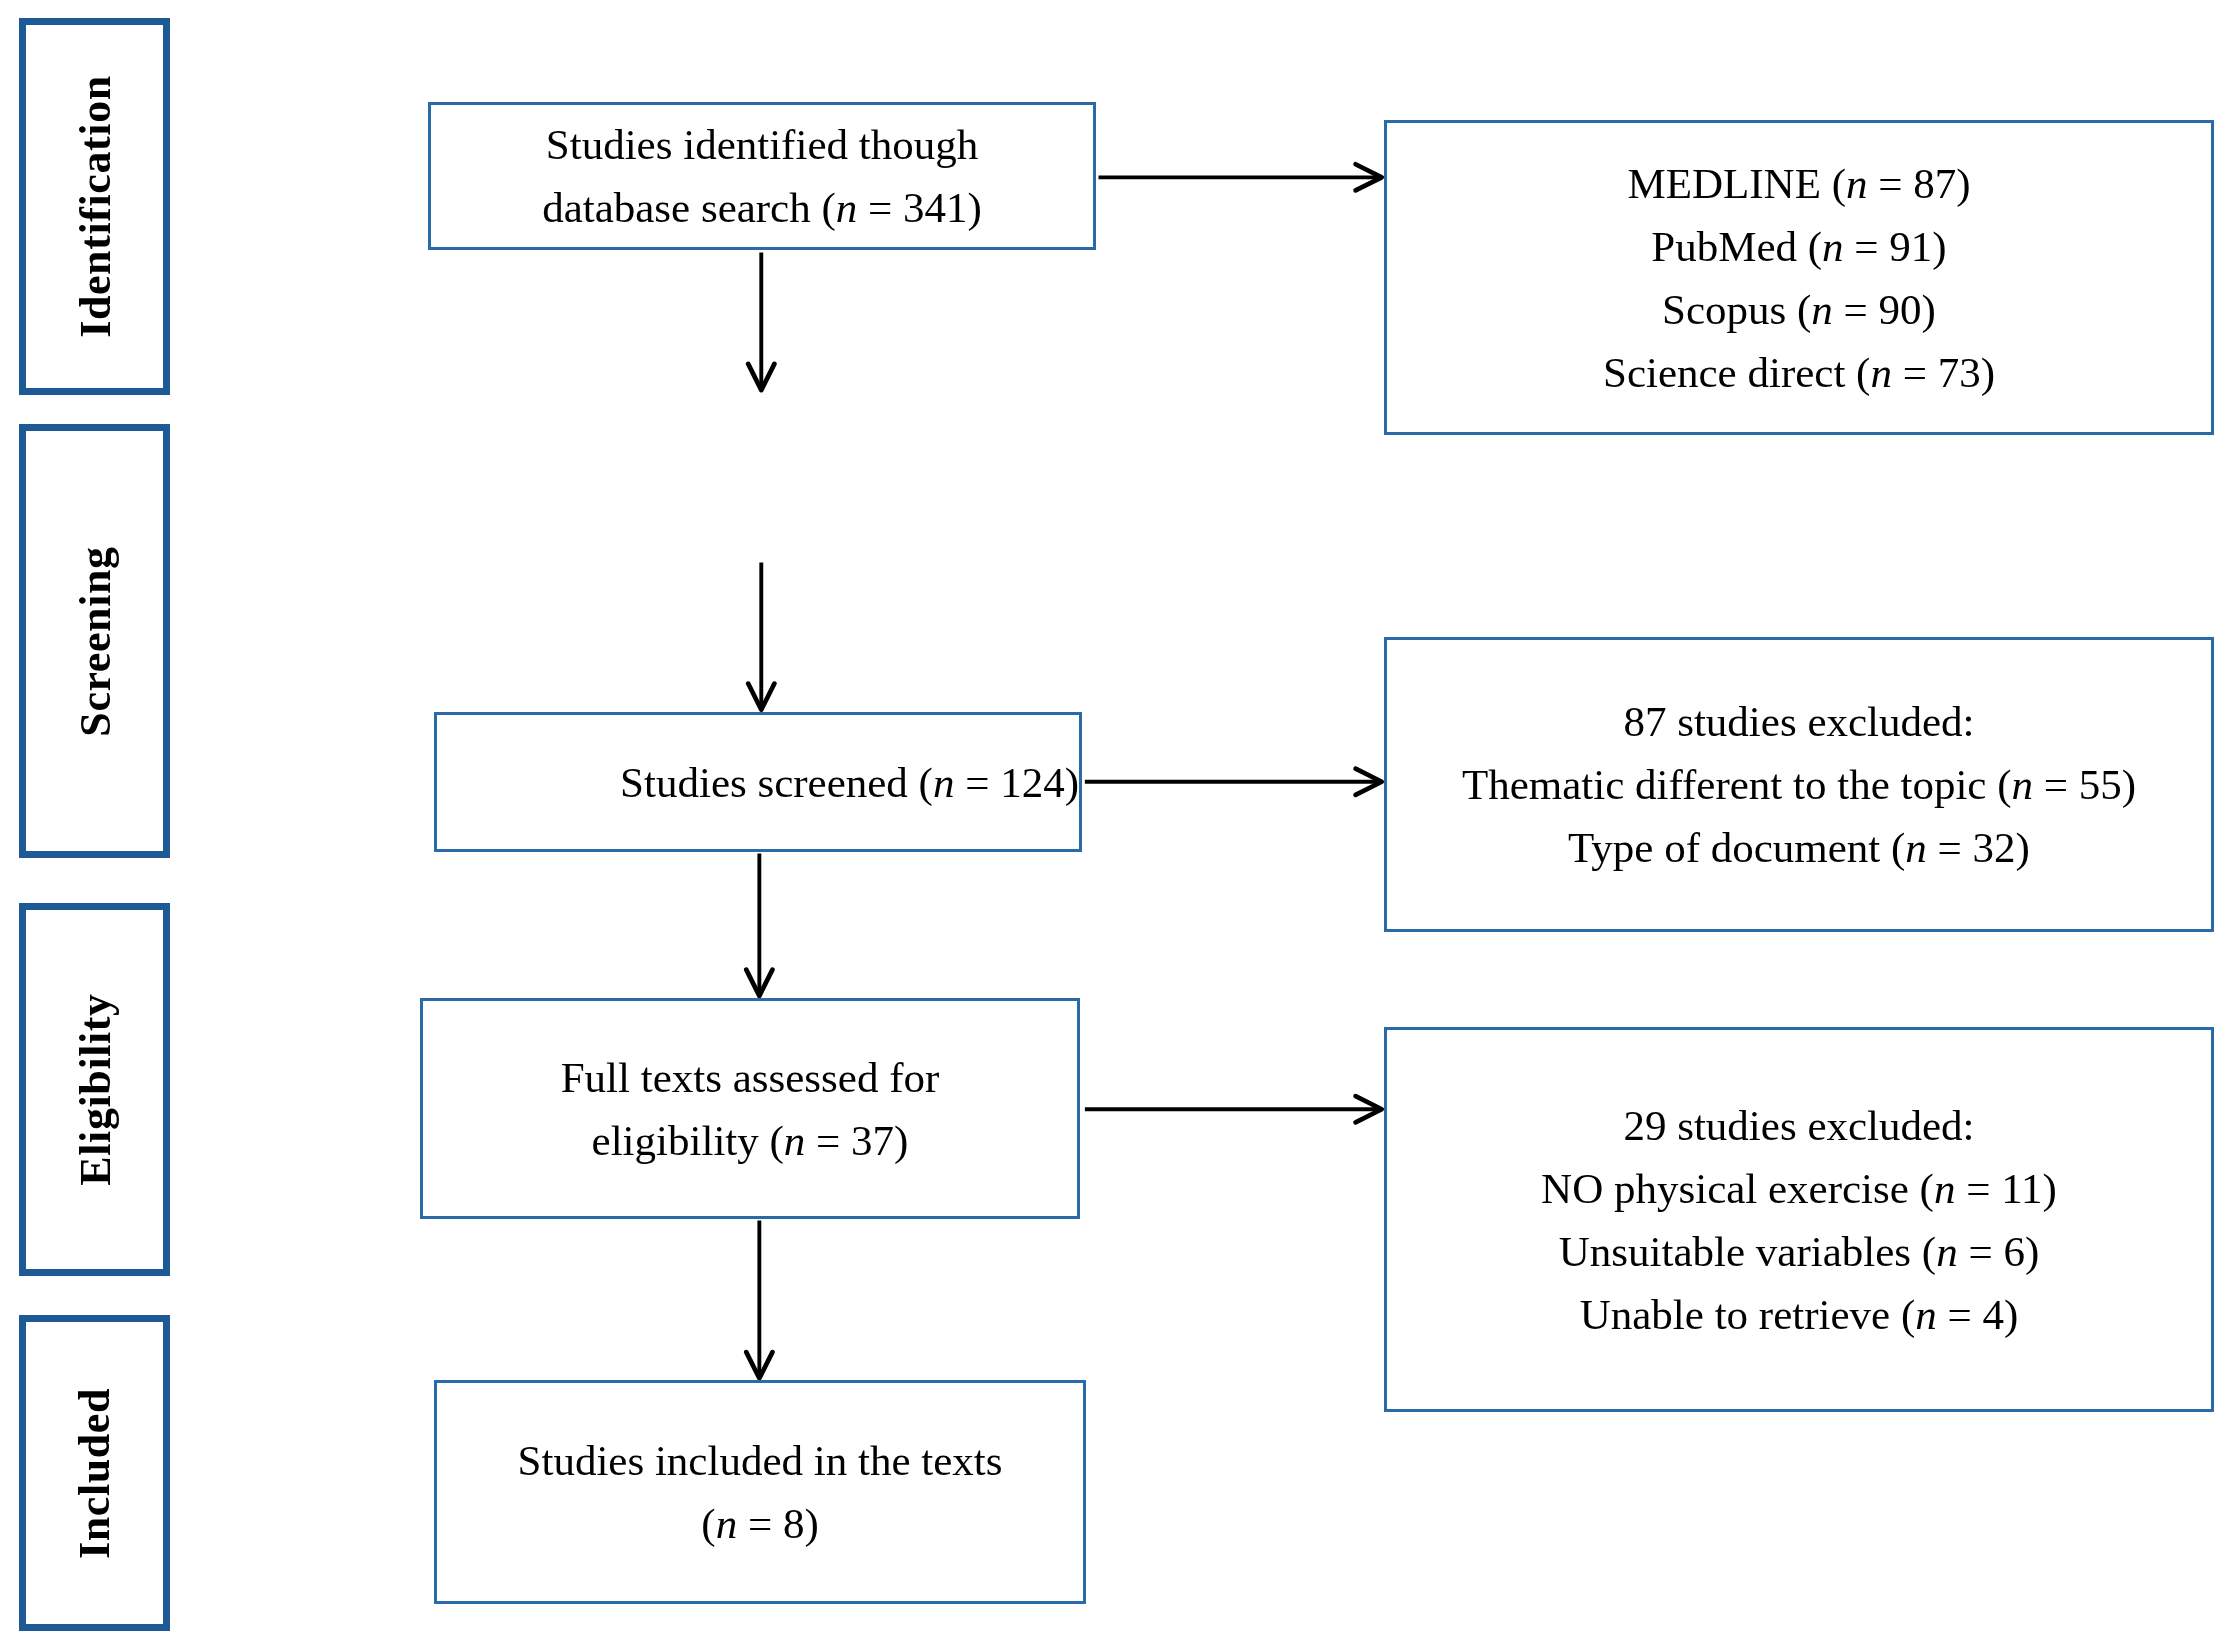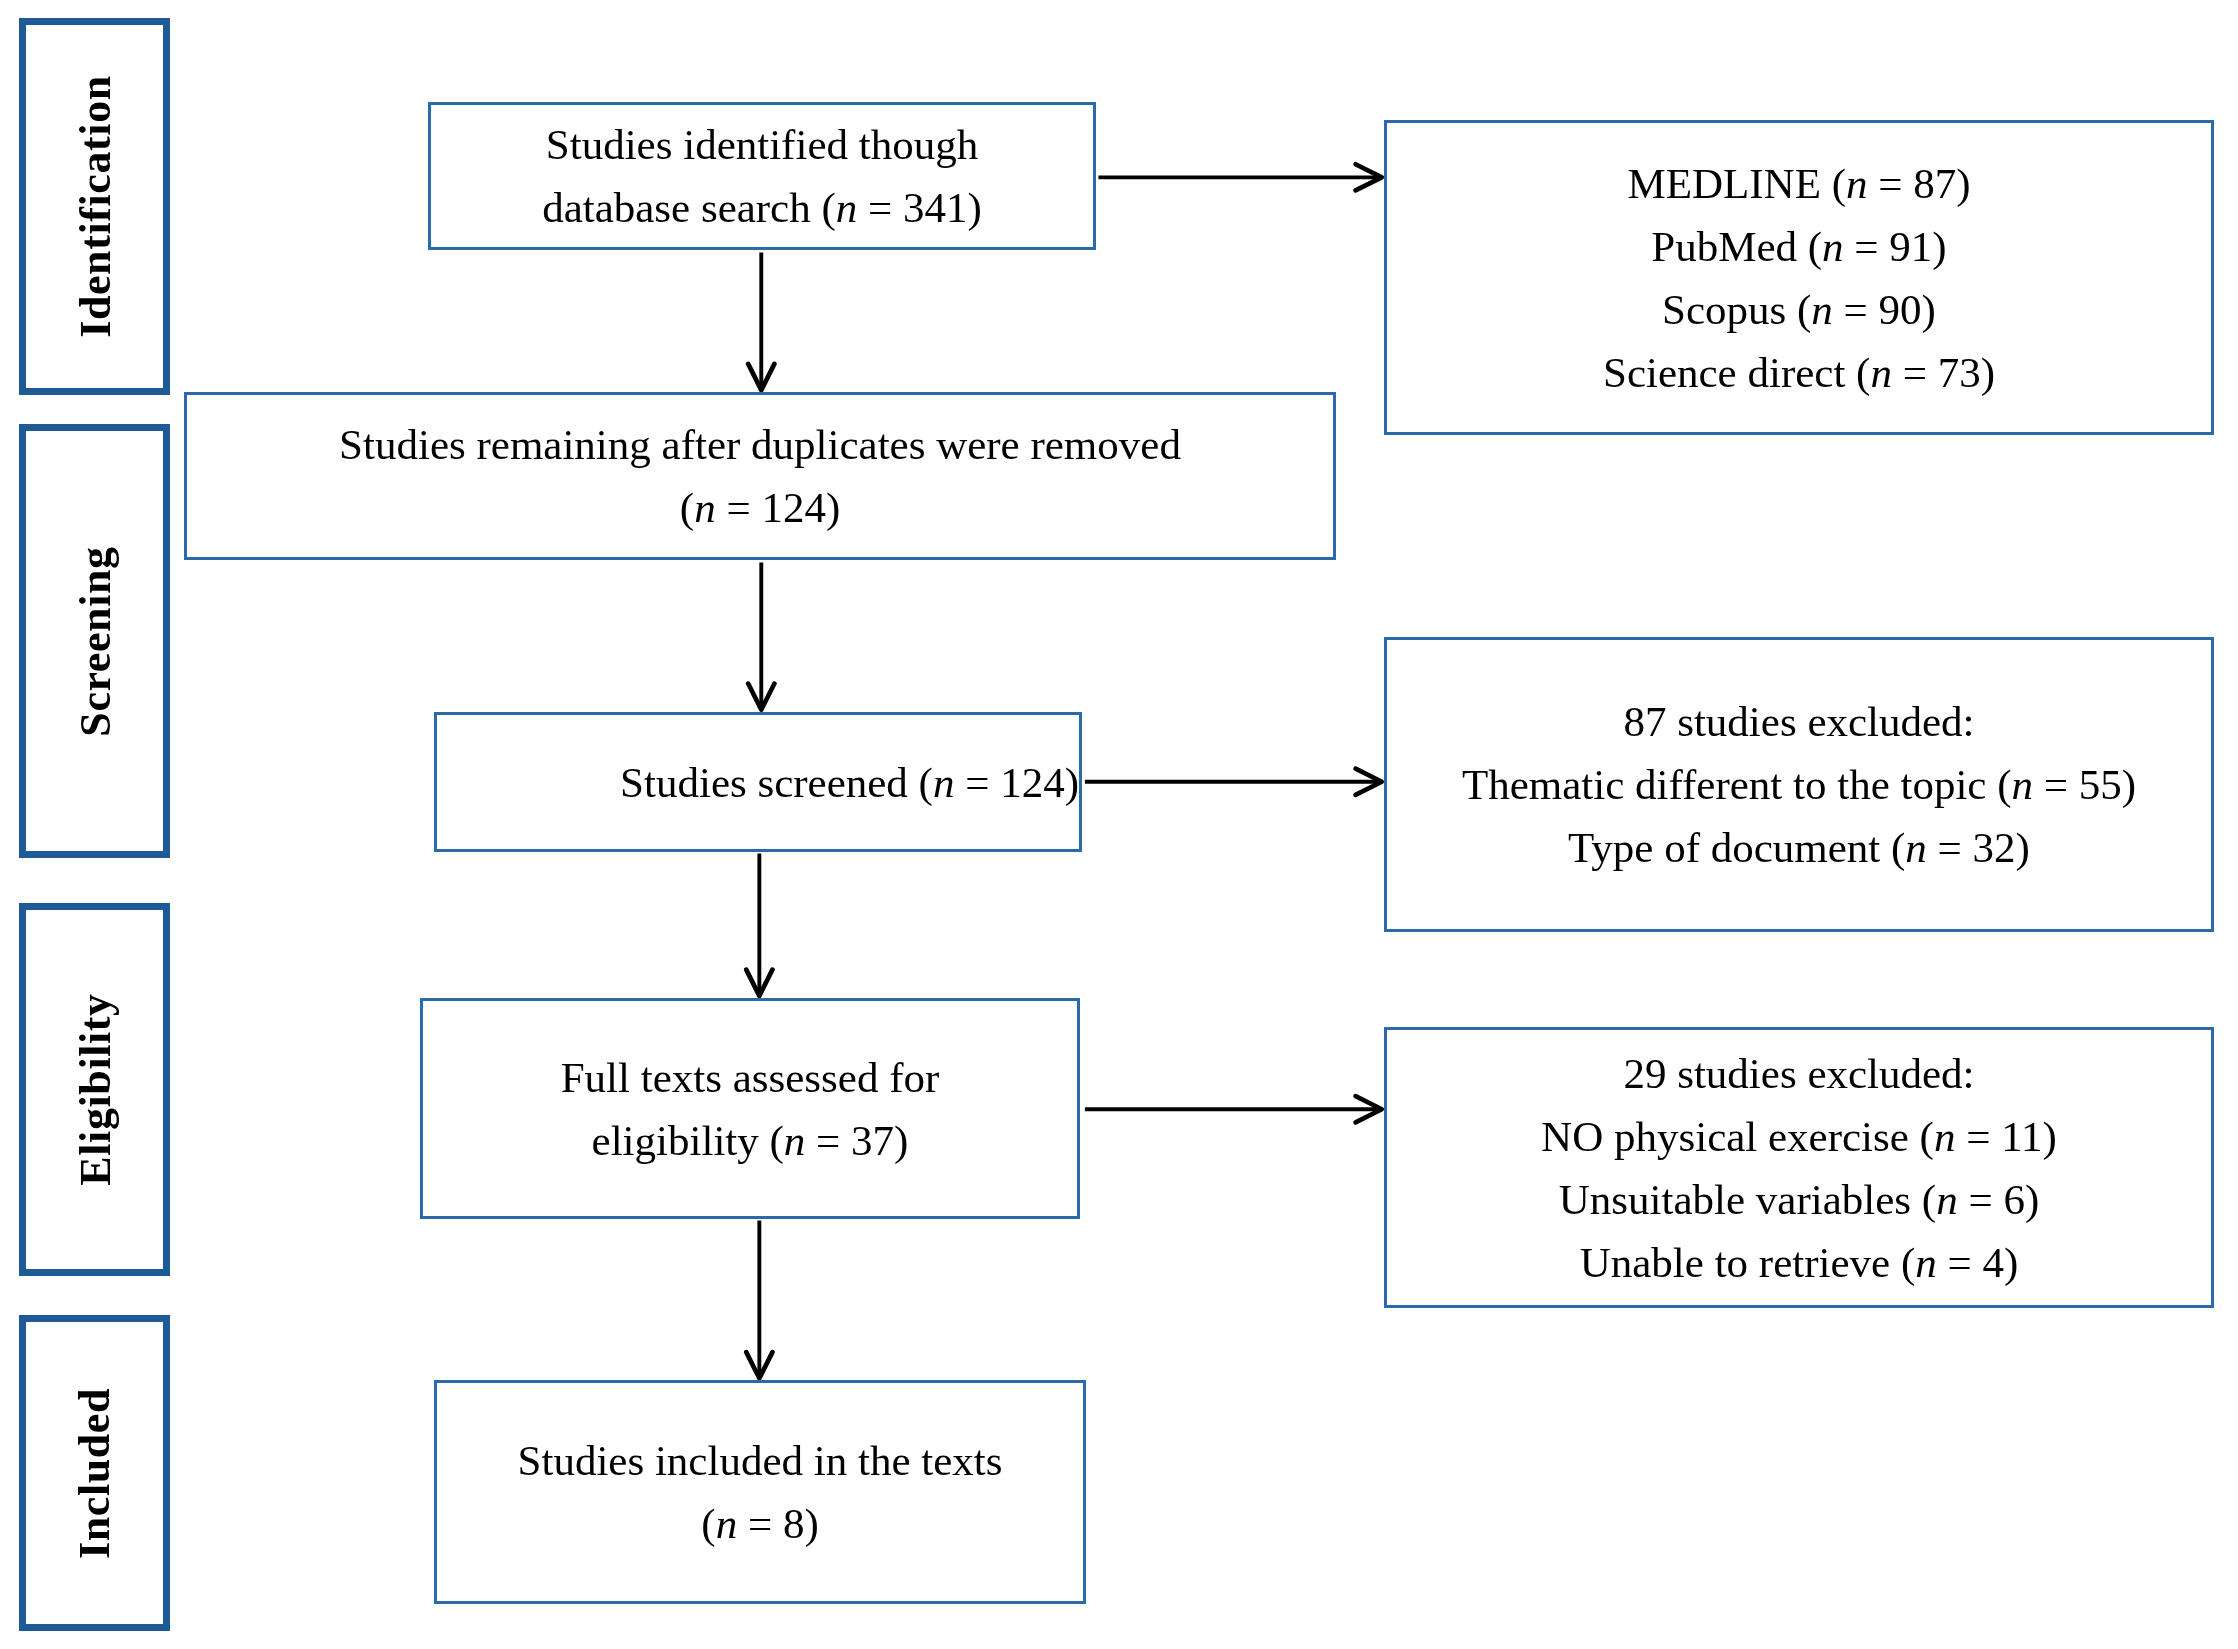--- a/index.html
+++ b/index.html
@@ -54,21 +54,21 @@
   .mathline i { font-style: italic; }
   
   .pos-f1 { left: 428px;  top: 102px;  width: 668px; height: 148px; justify-content: center; }
   .pos-f2 { left: 184px;  top: 392px;  width: 1152px; height: 168px; }
   .pos-f3 { left: 434px;  top: 712px; width: 648px; height: 140px; align-items: flex-end; }
   .pos-f4 { left: 420px;  top: 998px; width: 660px; height: 221px; }
   .pos-f5 { left: 434px;  top: 1380px; width: 652px; height: 224px; }
   
   .pos-r1 { left: 1384px; top: 120px;  width: 830px; height: 315px; }
   .pos-r2 { left: 1384px; top: 637px;  width: 830px; height: 295px; }
-  .pos-r3 { left: 1384px; top: 1027px; width: 830px; height: 281px; text-align: center; }
+  .pos-r3 { left: 1384px; top: 1027px; width: 830px; height: 385px; text-align: center; }
   
   .pos-s1 { top: 18px;   height: 377px; }
   .pos-s2 { top: 424px;  height: 434px; }
   .pos-s3 { top: 903px; height: 373px; }
   .pos-s4 { top: 1315px; height: 316px; }
 </style>
 </head>
 <body>
 
 <div class="canvas">
@@ -99,24 +99,20 @@
   </div>
   <div class="stage pos-s4">
     <span class="stage-label">Included</span>
   </div>
 
   <div class="fbox pos-f1">
     <div class="line mathline">Studies identified though</div>
     <div class="line mathline">database search (<i>n</i> = 341)</div>
   </div>
 
-  <div class="fbox pos-f2">
-    <div class="line mathline">Studies remaining after duplicates were removed</div>
-    <div class="line mathline">(<i>n</i> = 124)</div>
-  </div>
 
   <div class="fbox pos-f3">
     <div class="line mathline">Studies screened (<i>n</i> = 124)</div>
   </div>
 
   <div class="fbox pos-f4">
     <div class="line mathline">Full texts assessed for</div>
     <div class="line mathline">eligibility (<i>n</i> = 37)</div>
   </div>
 

